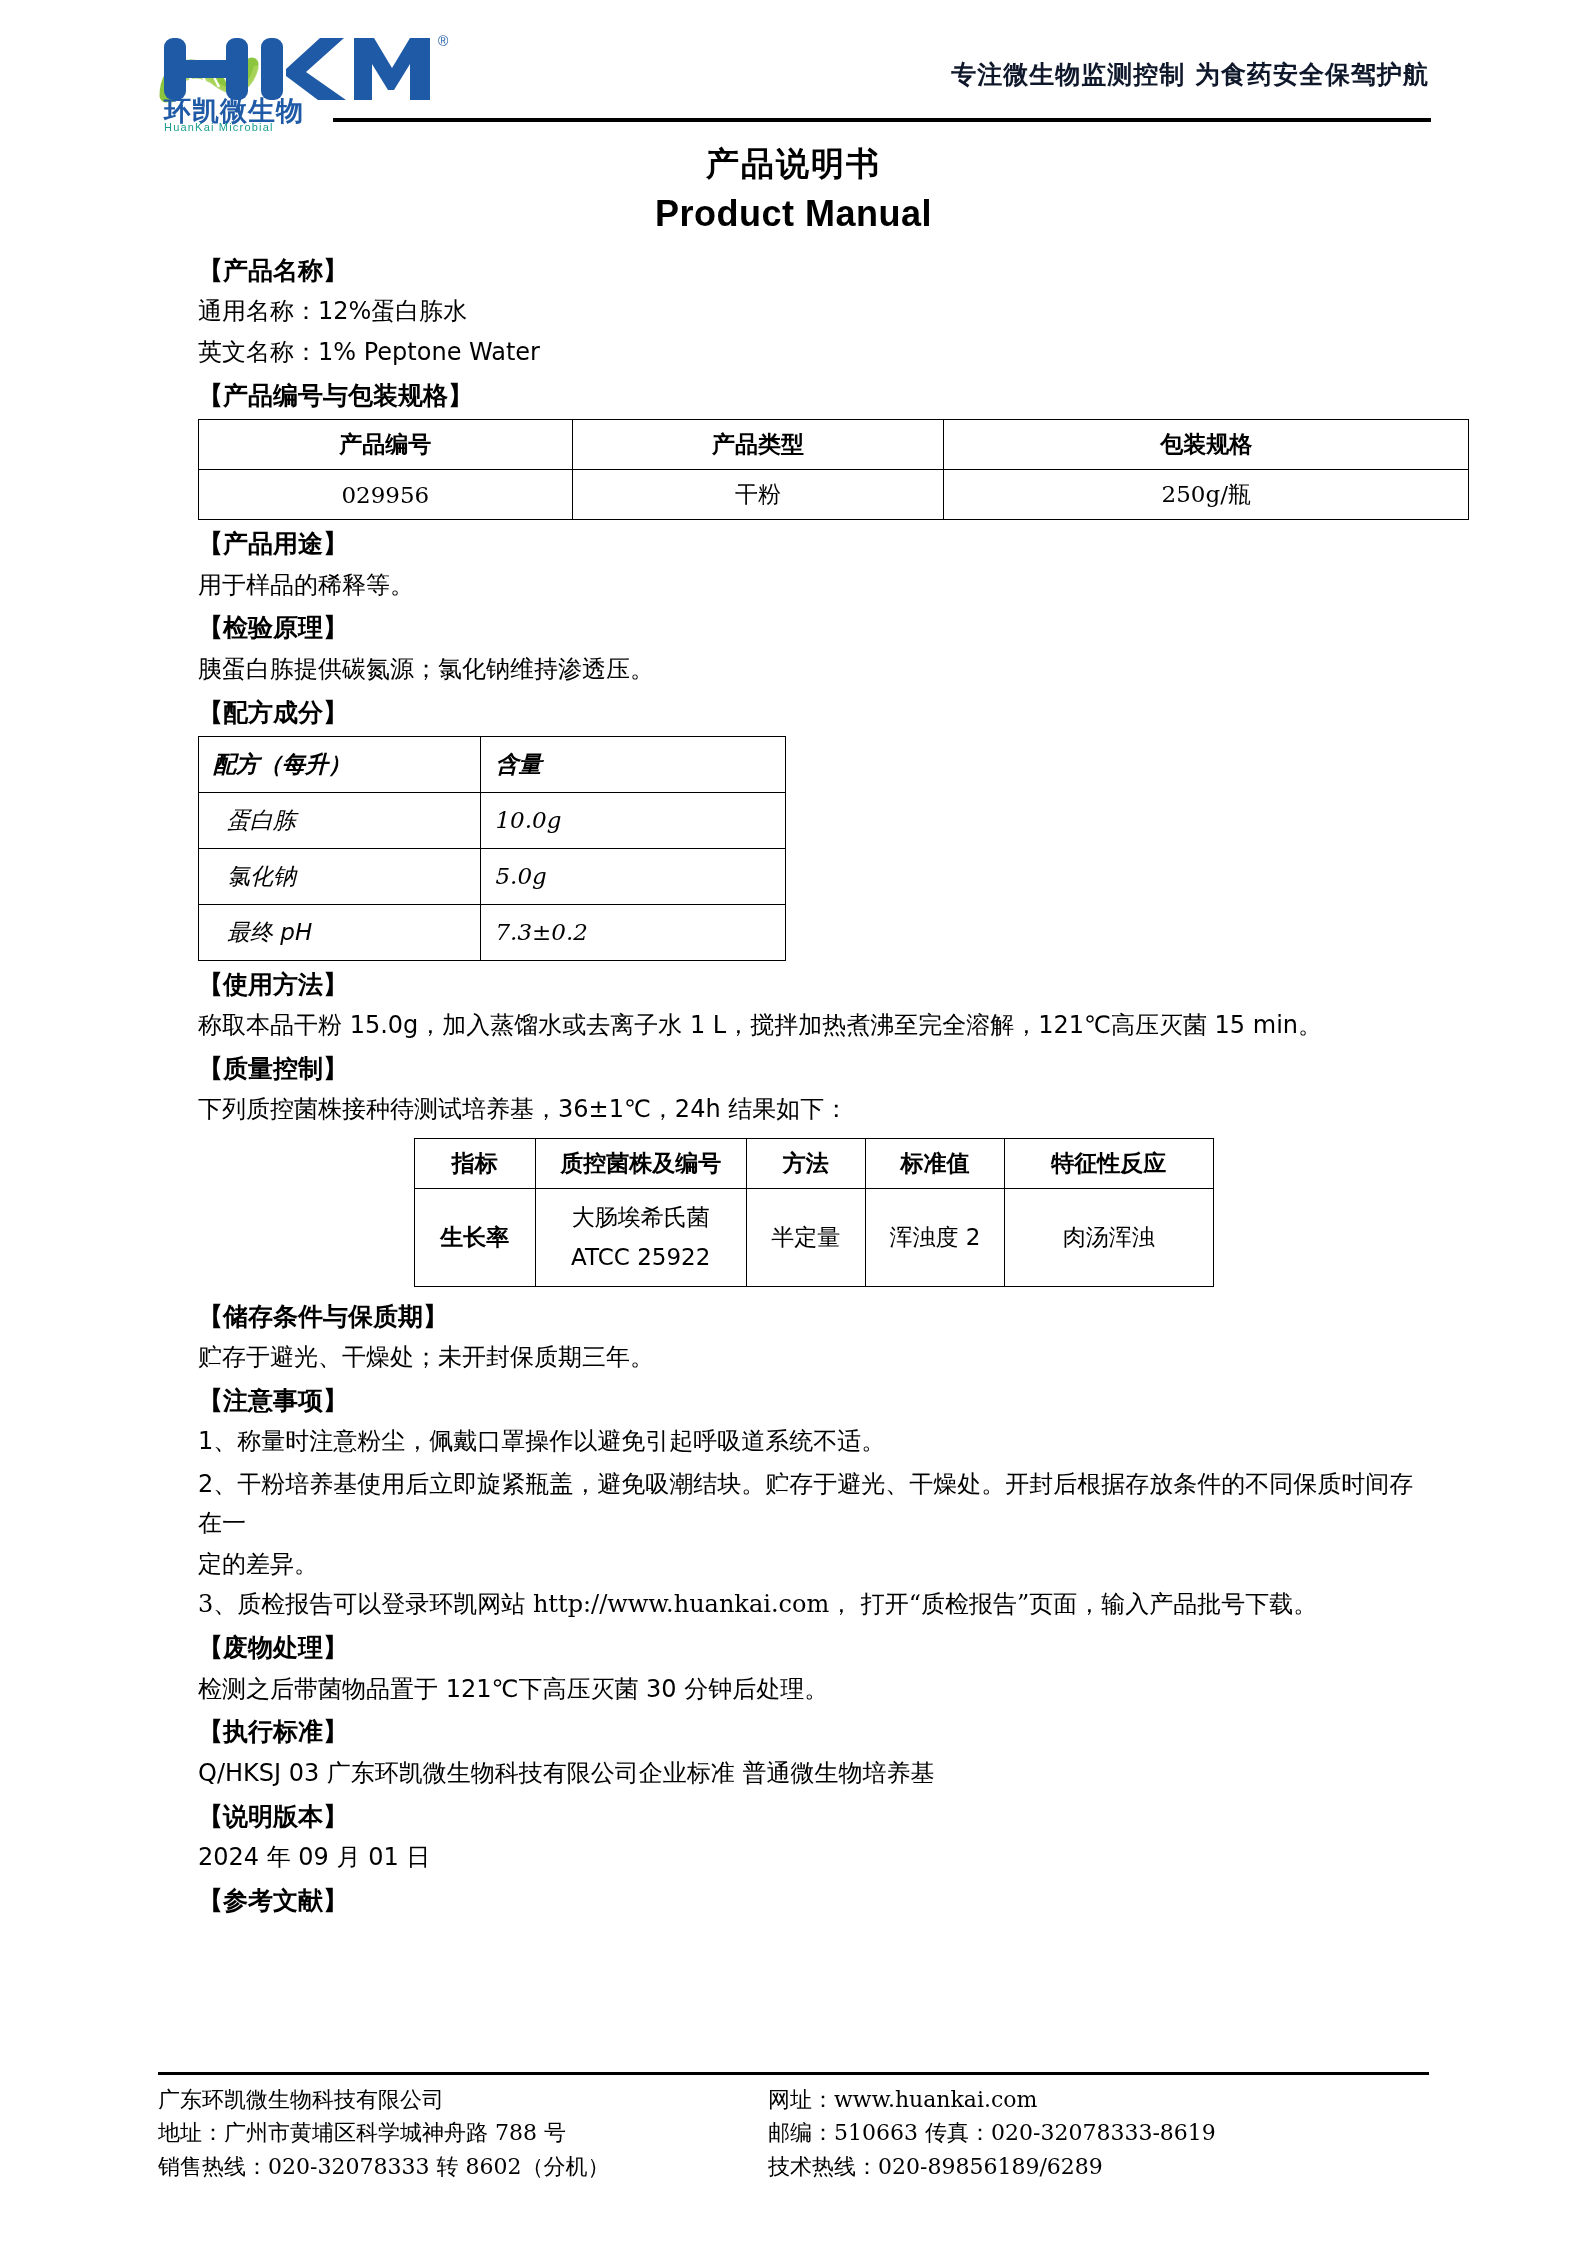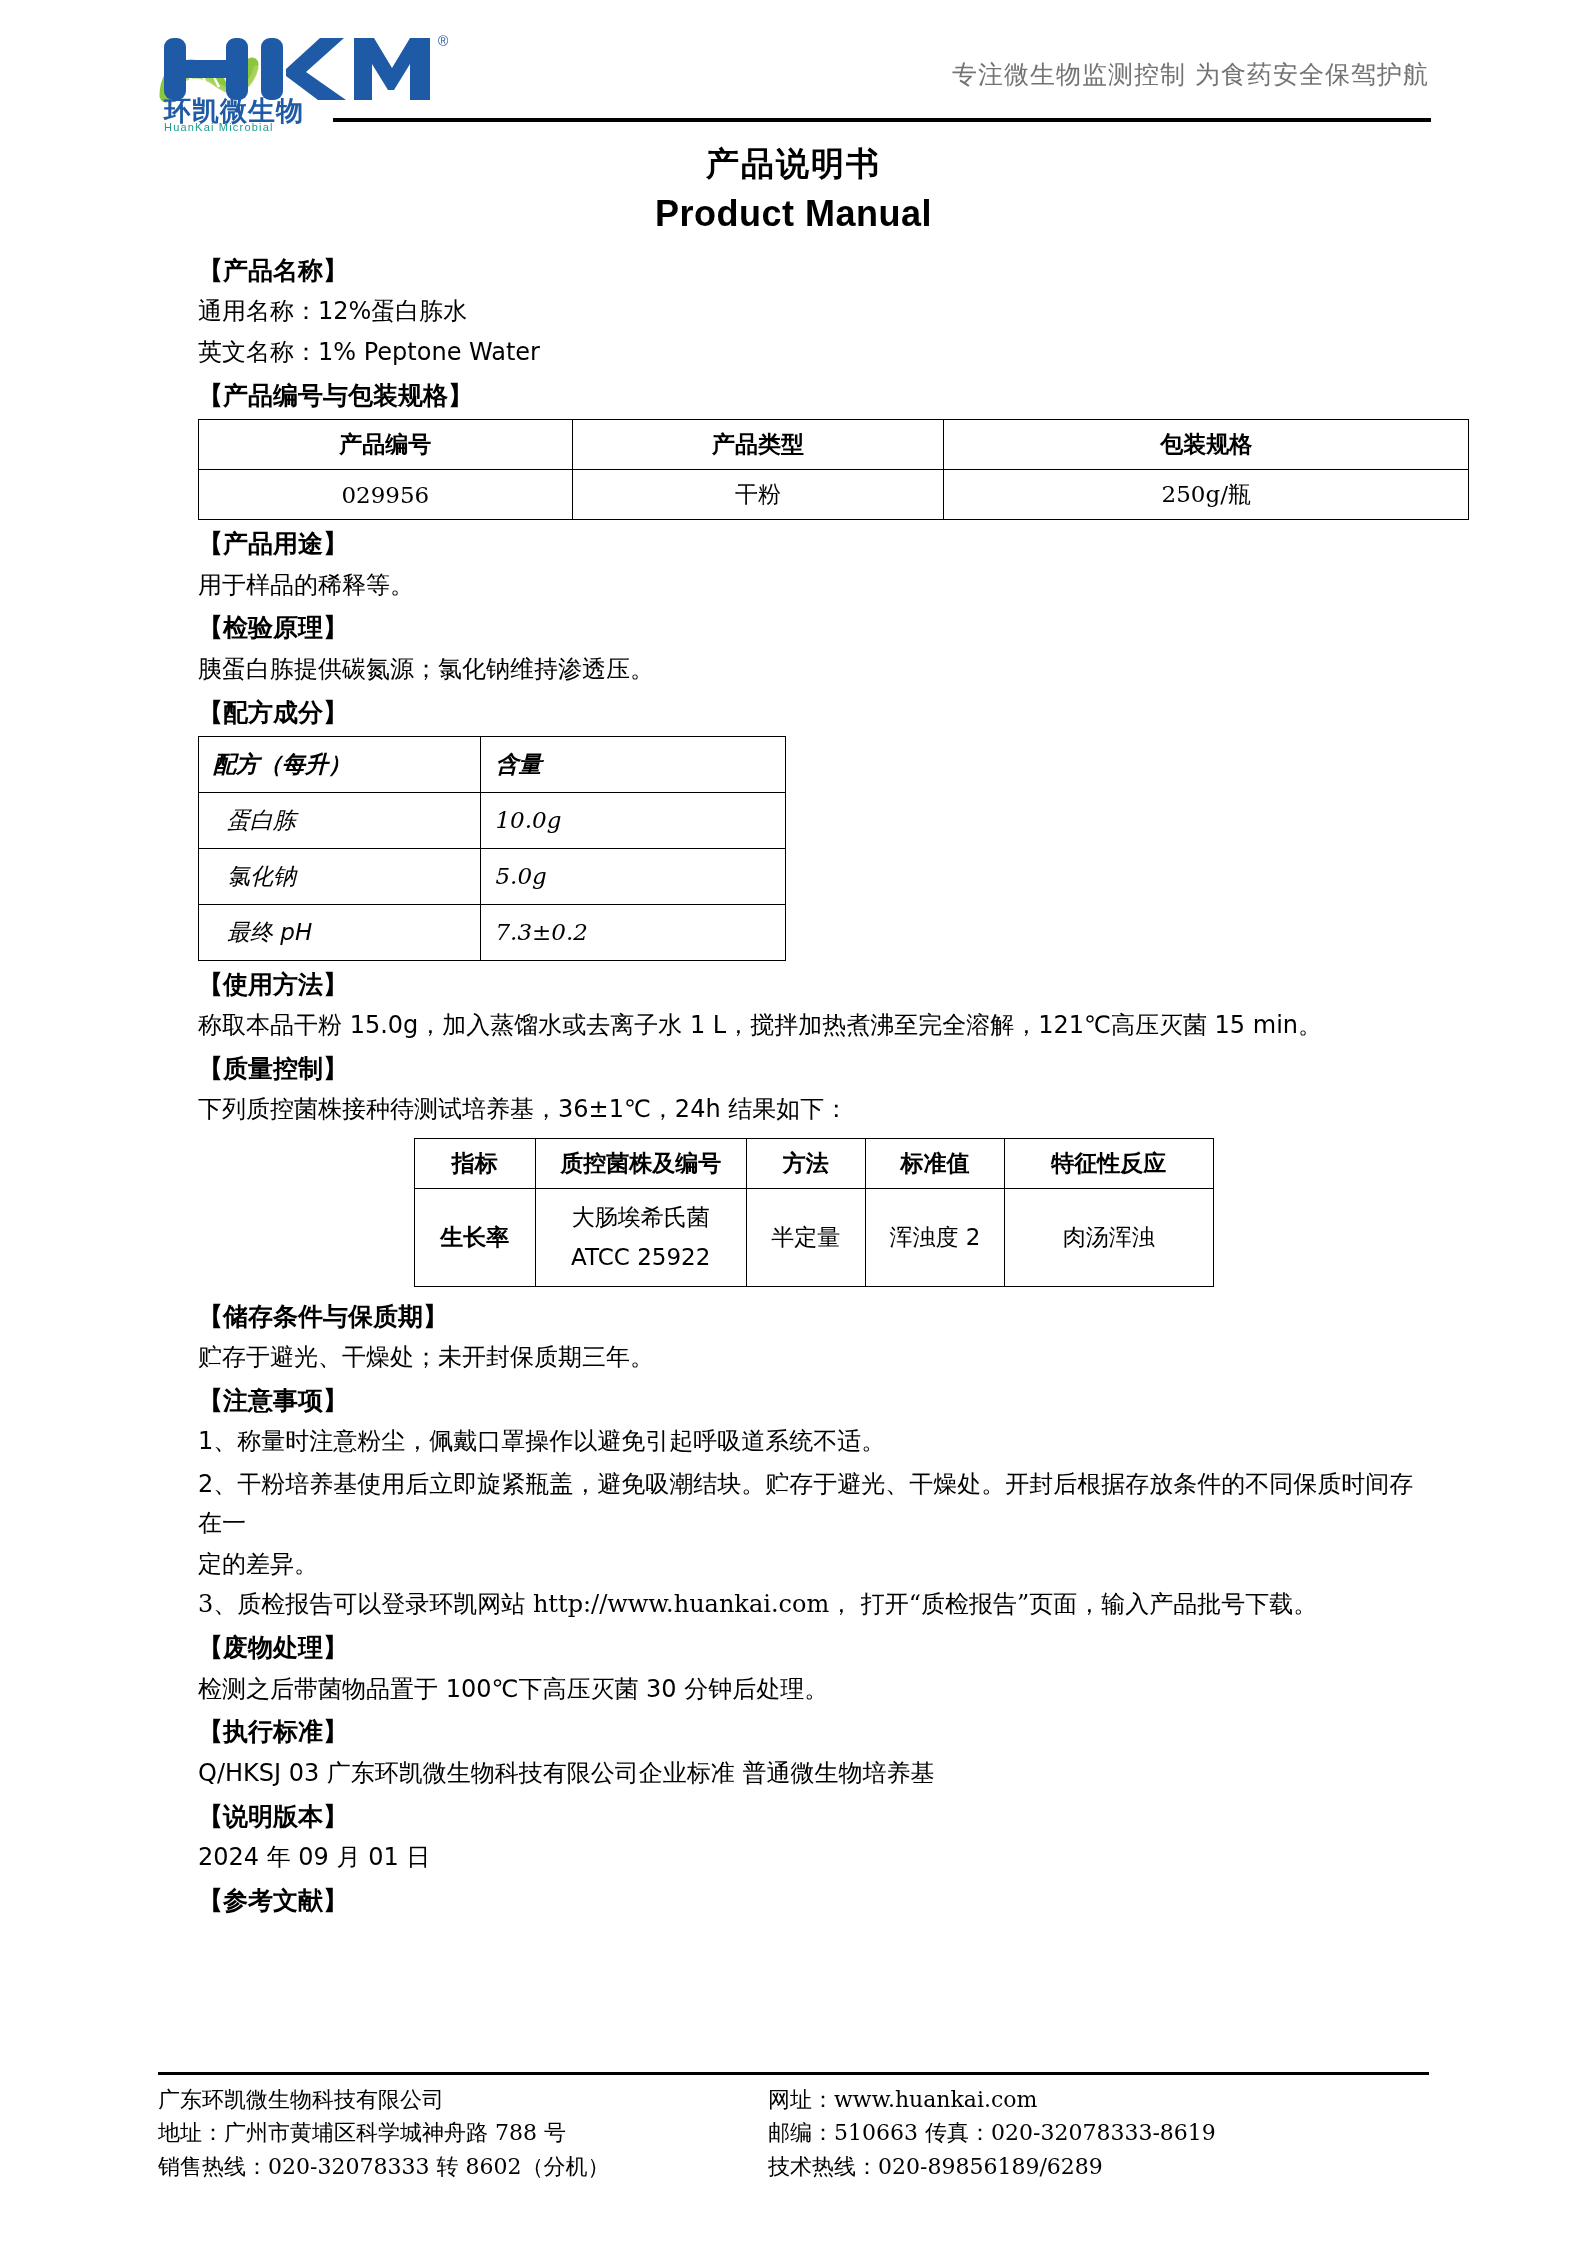--- a/index.html
+++ b/index.html
@@ -37,21 +37,22 @@
   .logo-svg { display: block; }
 
   .tagline {
     position: absolute;
     right: 0;
     top: 58px;
     font-size: 25px;
     font-family: "DejaVu Sans", sans-serif;
     letter-spacing: 1px;
     white-space: nowrap;
-    color: #737373;
+    color: #0f172a;
+    font-weight: bold;
   }
   .header-rule {
     position: absolute;
     left: 175px;
     right: -2px;
     top: 118px;
     height: 4px;
     background: #000;
   }
 
@@ -301,21 +302,21 @@
     <div class="sec-head">【储存条件与保质期】</div>
     <div class="para">贮存于避光、干燥处；未开封保质期三年。</div>
 
     <div class="sec-head">【注意事项】</div>
     <div class="para">1、称量时注意粉尘，佩戴口罩操作以避免引起呼吸道系统不适。</div>
     <div class="para para-tight">2、干粉培养基使用后立即旋紧瓶盖，避免吸潮结块。贮存于避光、干燥处。开封后根据存放条件的不同保质时间存在一</div>
     <div class="para para-tight">定的差异。</div>
     <div class="para serif">3、质检报告可以登录环凯网站 http://www.huankai.com， 打开“质检报告”页面，输入产品批号下载。</div>
 
     <div class="sec-head">【废物处理】</div>
-    <div class="para">检测之后带菌物品置于 100℃下高压灭菌 30 分钟后处理。</div>
+    <div class="para">检测之后带菌物品置于 121℃下高压灭菌 30 分钟后处理。</div>
 
     <div class="sec-head">【执行标准】</div>
     <div class="para">Q/HKSJ 03  广东环凯微生物科技有限公司企业标准   普通微生物培养基</div>
 
     <div class="sec-head">【说明版本】</div>
     <div class="para">2024 年 09 月 01 日</div>
 
     <div class="sec-head">【参考文献】</div>
 
   </div>

